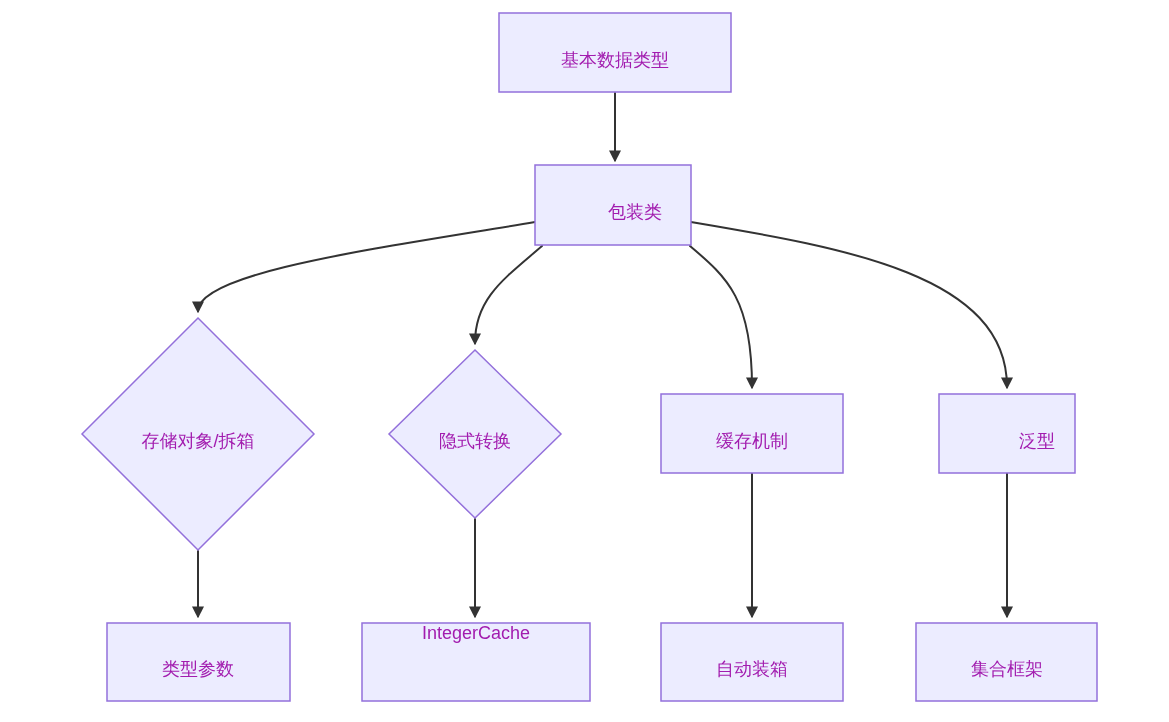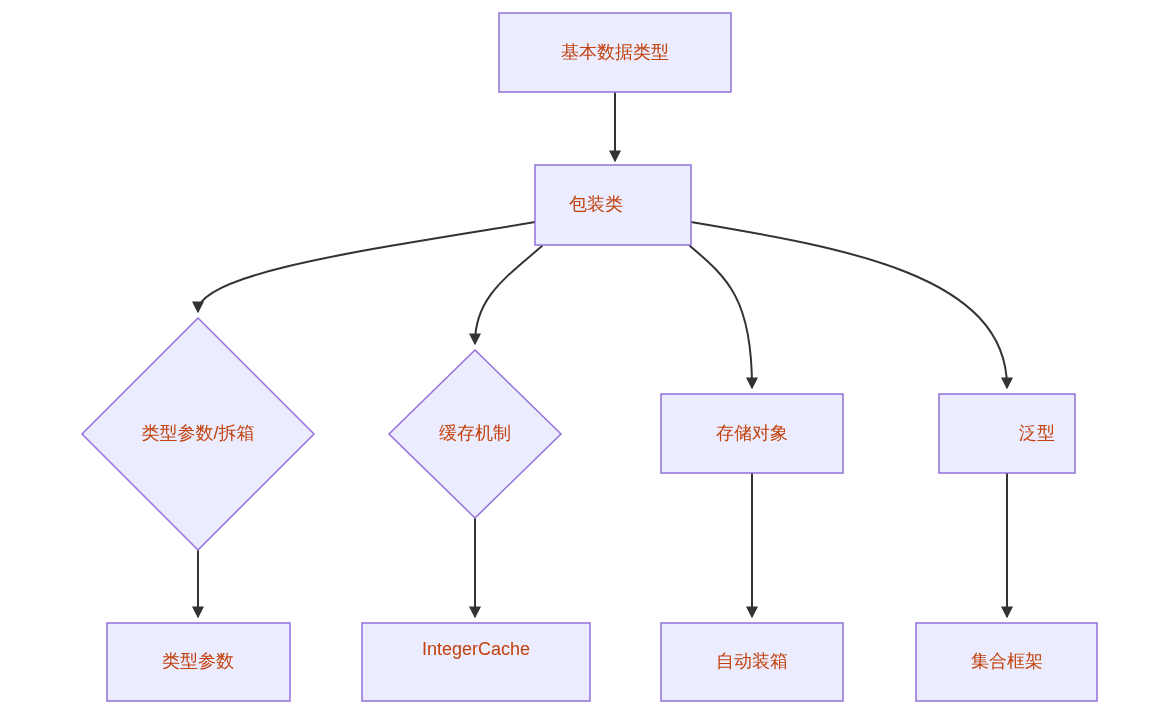--- a/index.html
+++ b/index.html
@@ -18,24 +18,25 @@
   .canvas svg {
     position: absolute;
     left: 0;
     top: 0;
     display: block;
   }
   .node-label {
     position: absolute;
     transform: translate(-50%, -50%);
     font-size: 18px;
-    color: #c2410c;
+    color: #a21caf;
     white-space: nowrap;
     text-align: center;
     line-height: 1.2;
+    margin-top: 8px;
   }
 </style>
 </head>
 <body>
 
 <div class="canvas">
   <svg width="1169" height="722" viewBox="0 0 1169 722">
     <defs>
       <marker id="arrow" viewBox="0 0 10 10" refX="8" refY="5" markerWidth="12" markerHeight="12" markerUnits="userSpaceOnUse" orient="auto">
         <path d="M0,0 L10,5 L0,10 z" fill="#333333"></path>
@@ -62,22 +63,22 @@
       <rect x="661" y="394" width="182" height="79"></rect>
       <rect x="939" y="394" width="136" height="79"></rect>
       <rect x="107" y="623" width="183" height="78"></rect>
       <rect x="362" y="623" width="228" height="78"></rect>
       <rect x="661" y="623" width="182" height="78"></rect>
       <rect x="916" y="623" width="181" height="78"></rect>
     </g>
   </svg>
 
   <div class="node-label" style="left:615px;  top:53px">基本数据类型</div>
-  <div class="node-label" style="left:596px;  top:205px">包装类</div>
-  <div class="node-label" style="left:198px;  top:434px">类型参数/拆箱</div>
-  <div class="node-label" style="left:475px;  top:434px">缓存机制</div>
-  <div class="node-label" style="left:752px;  top:434px">存储对象</div>
+  <div class="node-label" style="left:635px;  top:205px">包装类</div>
+  <div class="node-label" style="left:198px;  top:434px">存储对象/拆箱</div>
+  <div class="node-label" style="left:475px;  top:434px">隐式转换</div>
+  <div class="node-label" style="left:752px;  top:434px">缓存机制</div>
   <div class="node-label" style="left:1037px; top:434px">泛型</div>
   <div class="node-label" style="left:198px;  top:662px">类型参数</div>
-  <div class="node-label" style="left:476px;  top:650px">IntegerCache</div>
+  <div class="node-label" style="left:476px;  top:626px">IntegerCache</div>
   <div class="node-label" style="left:752px;  top:662px">自动装箱</div>
   <div class="node-label" style="left:1007px; top:662px">集合框架</div>
 </div>
 
 </body></html>

